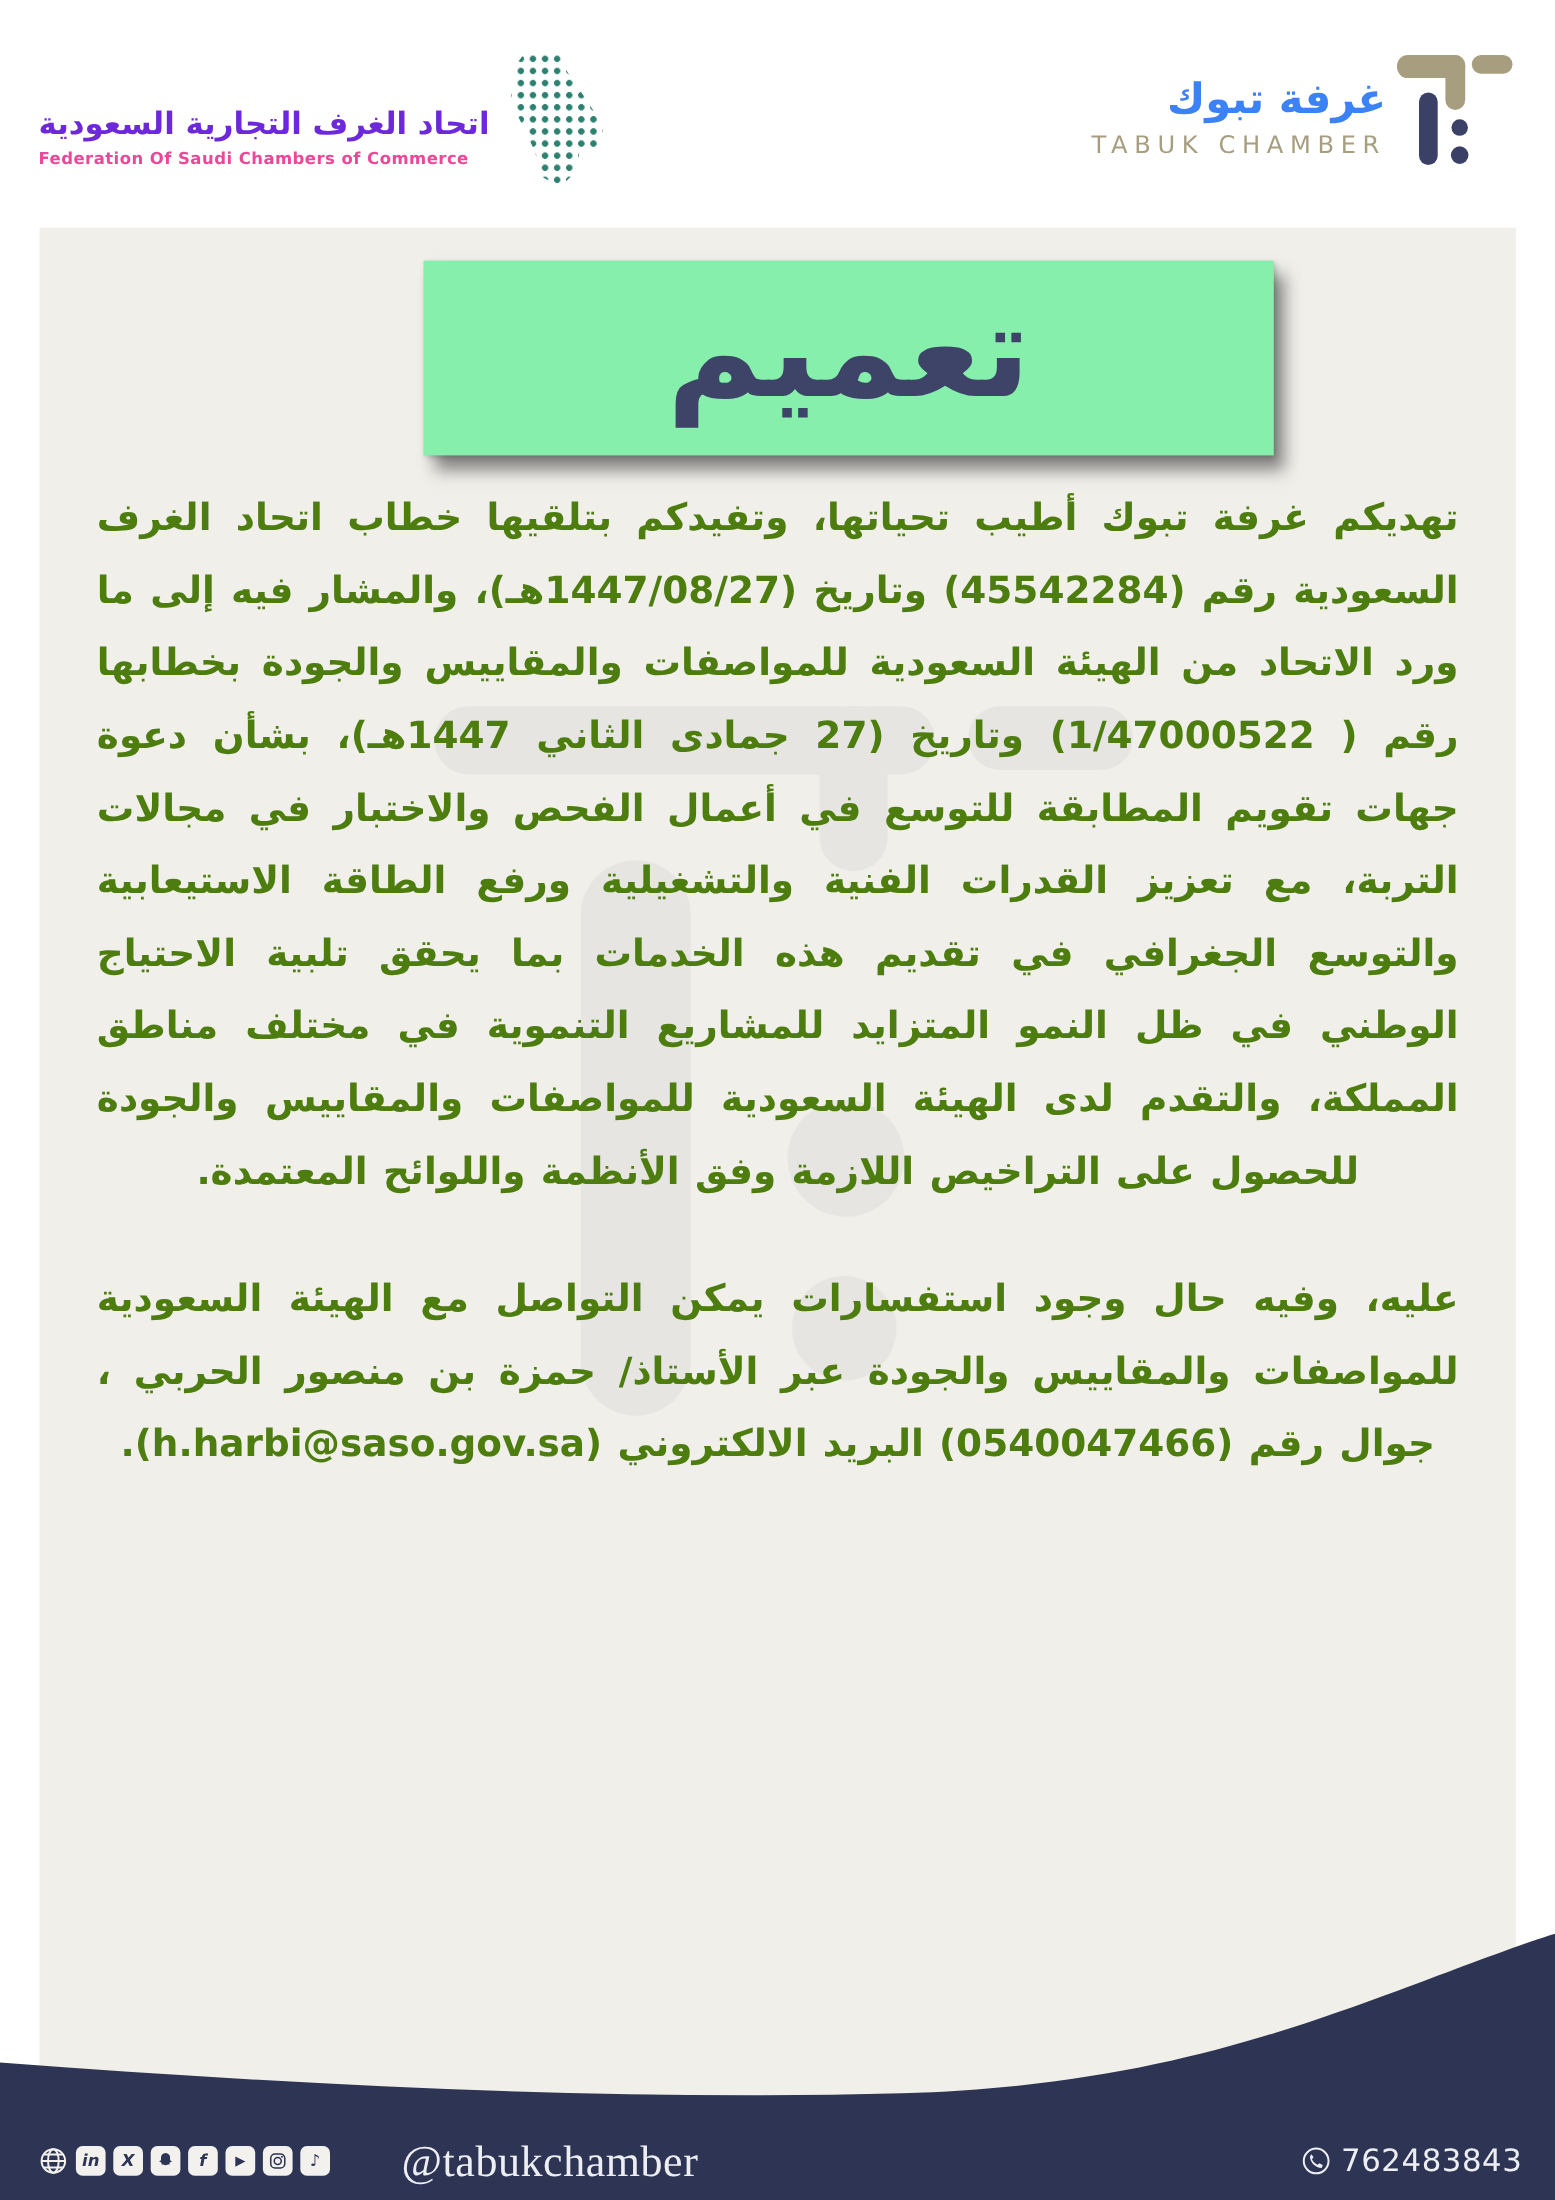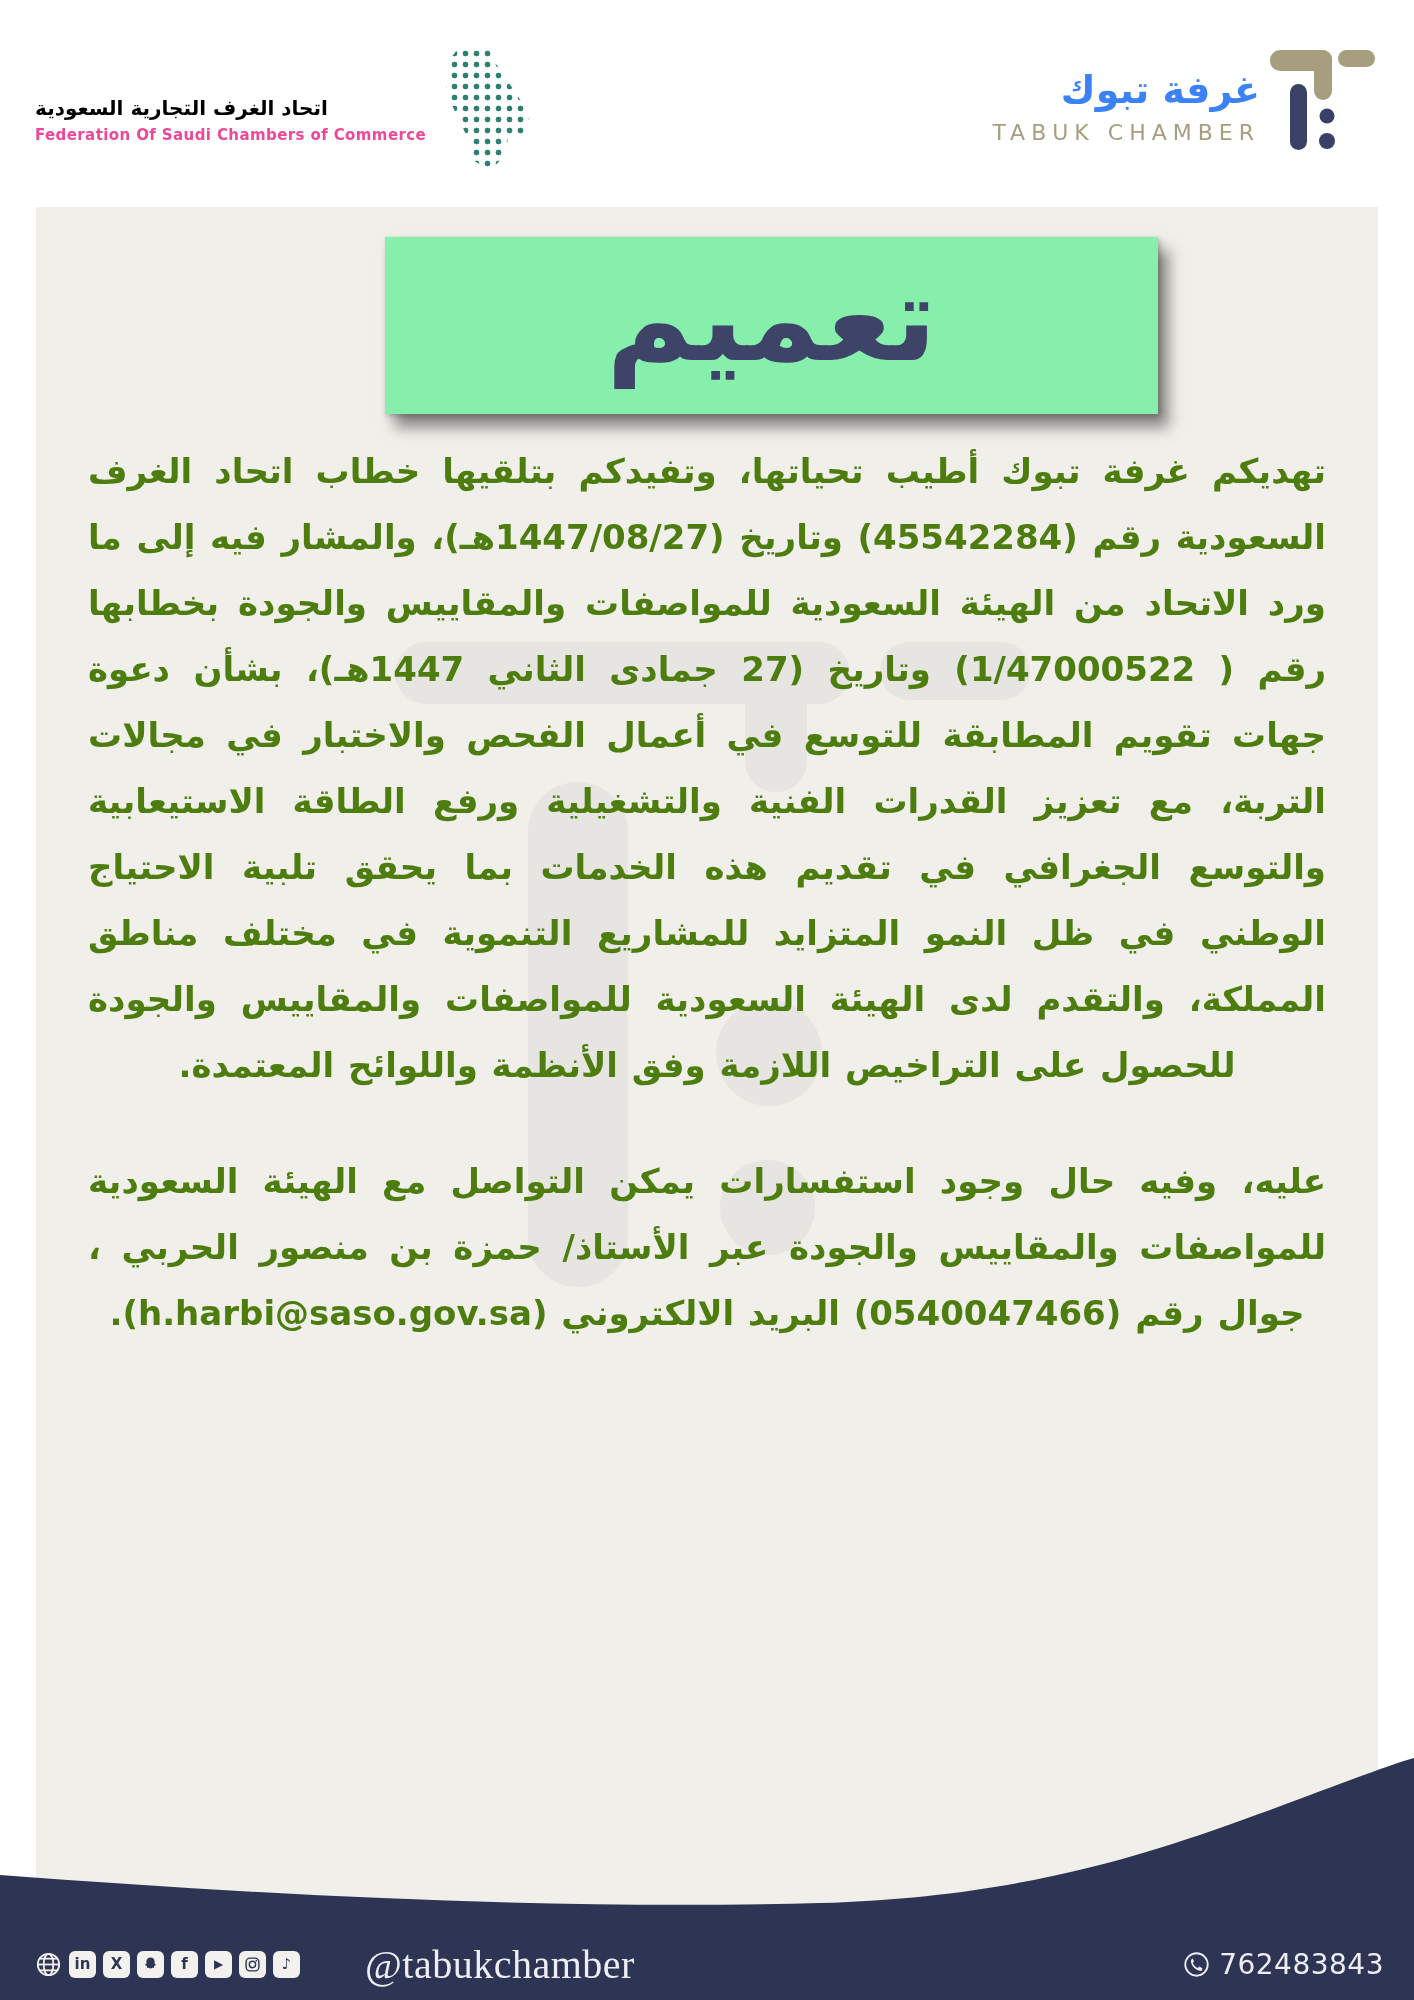--- a/index.html
+++ b/index.html
@@ -5,21 +5,21 @@
   * { margin:0; padding:0; box-sizing:border-box; }
   body { background:#ffffff; font-family:"DejaVu Sans","Liberation Sans",sans-serif; }
   .page { position:relative; width:1414px; height:2000px; background:#ffffff; overflow:hidden; }
 
   
   .panel { position:absolute; left:36px; top:207px; width:1342px; height:1700px; background:#f1efea; }
 
   
   .fsc-logo { position:absolute; left:35px; top:48px; display:flex; align-items:flex-start; }
   .fsc-text { padding-top:48px; }
-  .fsc-ar { font-size:20px; font-weight:700; color:#000000; direction:rtl; text-align:left; white-space:nowrap; }
+  .fsc-ar { font-size:28px; font-weight:700; color:#6d28d9; direction:rtl; text-align:left; white-space:nowrap; }
   .fsc-en { font-size:15px; font-weight:700; color:#ec4899; letter-spacing:.4px; margin-top:6px; white-space:nowrap; }
   .fsc-map { width:92px; height:122px; margin-left:12px;
     background-image:radial-gradient(circle, #2e8170 2.6px, rgba(46,129,112,0) 3.2px);
     background-size:11px 11px;
     clip-path:polygon(20% 2%, 55% 0%, 62% 12%, 80% 32%, 100% 55%, 95% 70%, 76% 73%, 73% 88%, 57% 100%, 40% 93%, 31% 72%, 8% 36%, 12% 10%);
   }
 
   .tabuk-logo { position:absolute; right:14px; top:50px; display:flex; align-items:flex-start; }
   .tabuk-text { text-align:right; padding-top:18px; margin-right:10px; }
   .tabuk-ar { font-size:38px; font-weight:700; color:#3b82f6; direction:rtl; white-space:nowrap; letter-spacing:2px; }
@@ -46,21 +46,21 @@
     font-size:34px; font-weight:700; color:#4d7c0f; line-height:66px;
     text-align:justify; text-align-last:center; word-spacing:2px; }
   .par-1 { top:438px; }
   .par-2 { top:1148px; }
 
   
   .wave { position:absolute; left:0; top:1750px; width:1414px; height:250px; }
   .footer-row { position:absolute; left:35px; right:30px; top:1944px; height:40px;
     display:flex; align-items:center; z-index:5; color:#edeef3; }
   .sico { width:27px; height:27px; margin-right:7px; display:flex; align-items:center; justify-content:center; flex:0 0 auto; }
-  .sq { background:#f2f1ed; border-radius:6px; color:#2e3554; font-weight:800; font-size:15px; line-height:1; }
+  .sq { background:#f2f1ed; border-radius:6px; color:#2e3554; font-weight:800; font-size:15px; line-height:1;font-style:italic; }
   .sq.small { font-size:12px; }
   .handle { margin-left:58px; font-family:"Liberation Serif","DejaVu Serif",serif; font-size:40px; letter-spacing:.5px; }
   .phone-group { margin-left:auto; display:flex; align-items:center; gap:9px; }
   .phone-number { font-size:28px; font-weight:400; letter-spacing:.5px; }
 </style>
 </head>
 <body>
 
 <div class="page">
 

